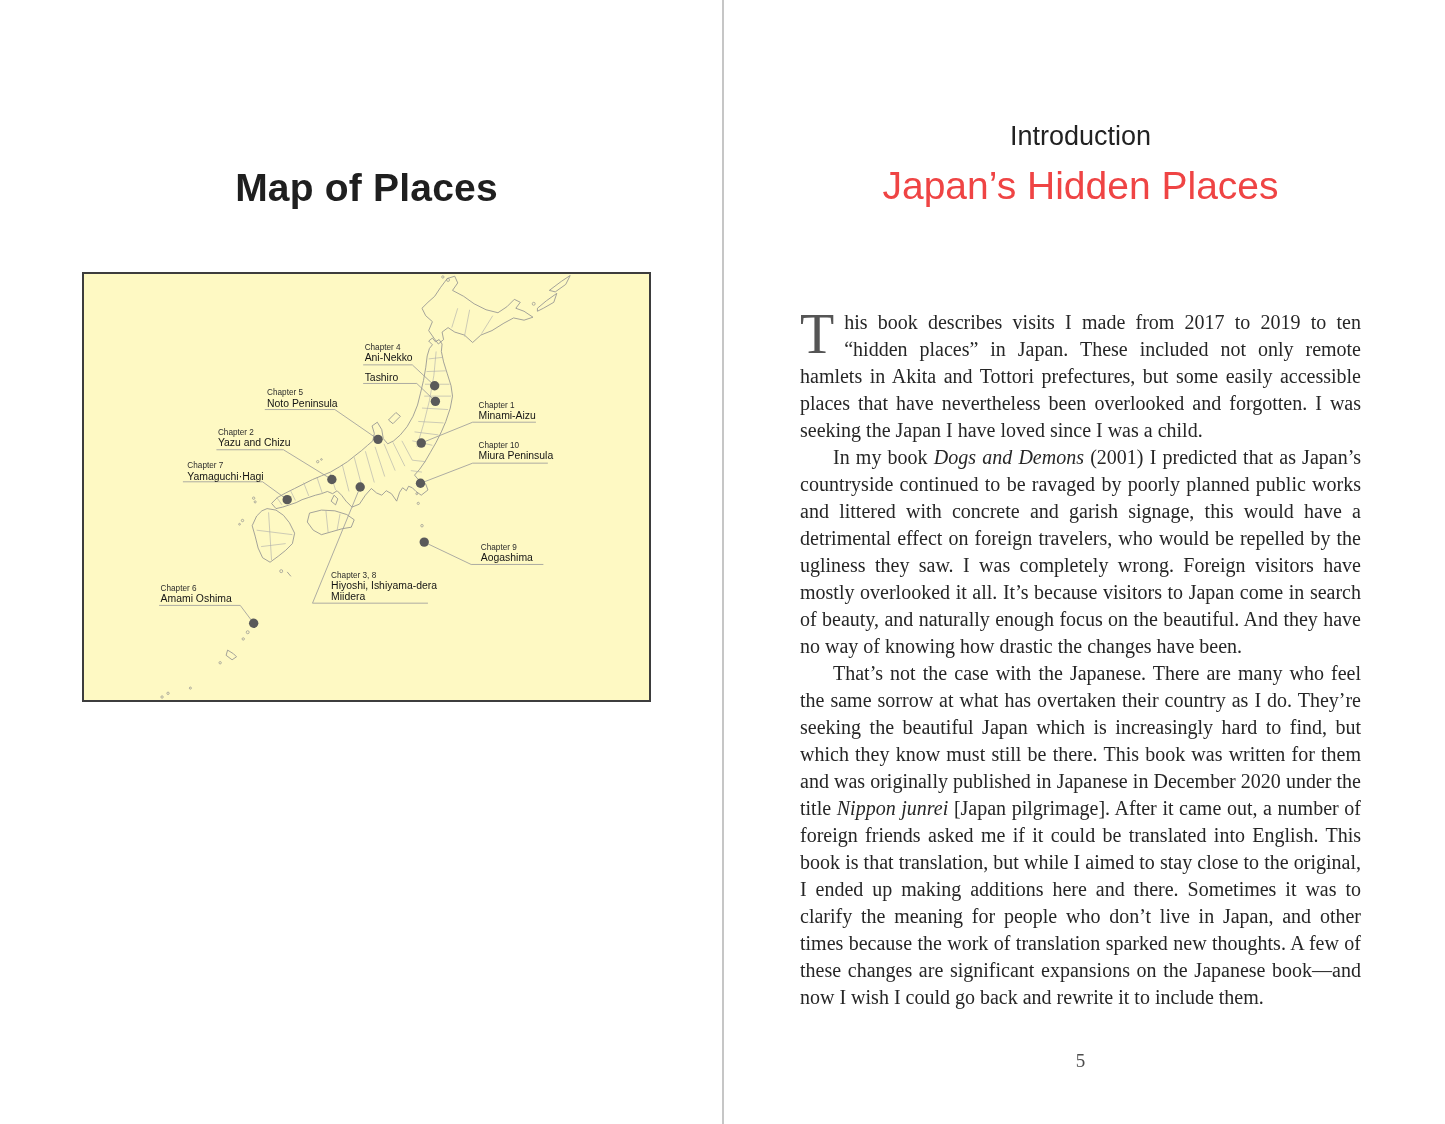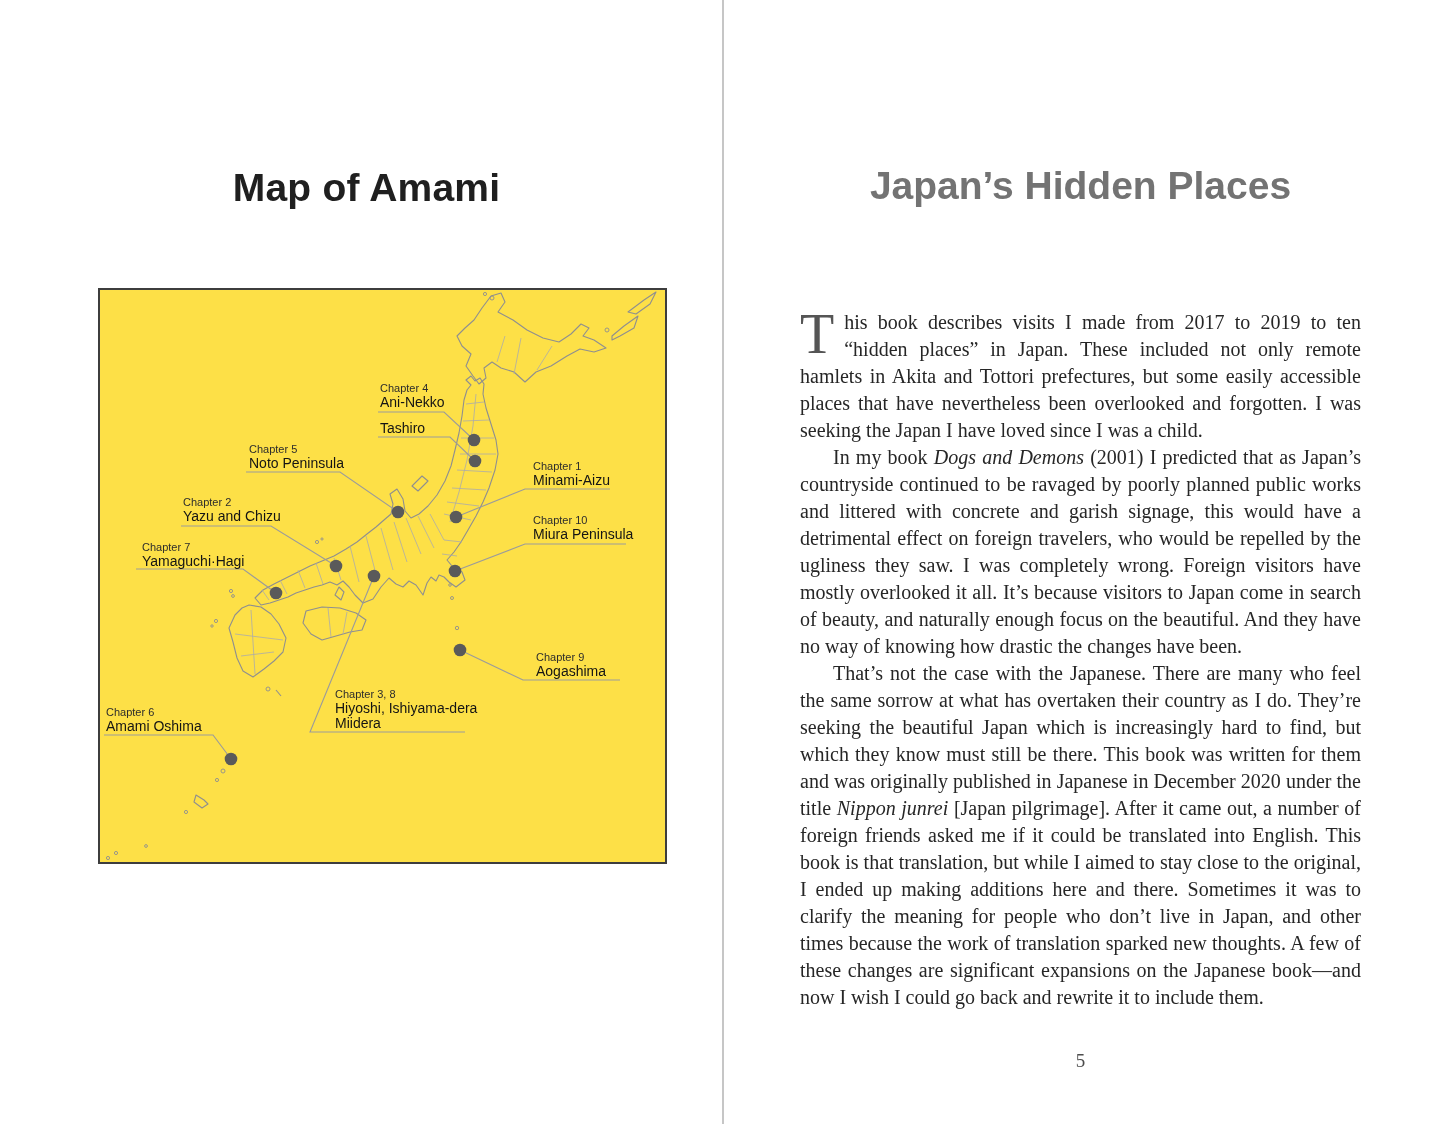--- a/index.html
+++ b/index.html
@@ -8,38 +8,38 @@
     font-family:"Liberation Sans",sans-serif;
   }
   .divider{position:absolute;left:722px;top:0;width:2px;height:1124px;background:#c6c6c6;}
 
   
   .map-title{
     position:absolute;left:82px;top:166px;width:569px;margin:0;text-align:center;
     font-size:39px;font-weight:600;color:#1f1f1f;letter-spacing:.2px;
   }
   .map-frame{
-    position:absolute;left:82px;top:272px;width:569px;height:576px;margin:16px;
-    border:2px solid #3d3d3d;box-sizing:border-box;background:#fde047;
+    position:absolute;left:82px;top:272px;width:569px;height:430px;margin:0;
+    border:2px solid #3d3d3d;box-sizing:border-box;background:#fef9c3;
   }
   .map-frame svg{width:100%;height:100%;display:block;font-family:"Liberation Sans",sans-serif;}
   .coast{fill:none;stroke:#8f8f8f;stroke-width:1.1;stroke-linejoin:round;}
   .inner{fill:none;stroke:#ababab;stroke-width:.8;}
   .tiny{fill:none;stroke:#8f8f8f;stroke-width:.9;}
   .leader{fill:none;stroke:#9b9b9b;stroke-width:1.1;}
   .dot{fill:#5a5a5a;}
   text.chapter{font-size:11px;fill:#2c2c2c;}
   text.place{font-size:14px;fill:#141414;}
 
   
   .right-col{position:absolute;left:800px;top:0;width:561px;height:1124px;}
   .kicker{position:absolute;left:0;top:121px;width:100%;margin:0;text-align:center;
     font-size:27px;font-weight:400;color:#222;}
   .book-title{position:absolute;left:0;top:164px;width:100%;margin:0;text-align:center;
-    font-size:39px;font-weight:700;color:#737373;}
+    font-size:39px;font-weight:400;color:#ef4444;}
   .body-copy{
     position:absolute;left:0;top:309px;width:100%;
     font-family:"Liberation Serif",serif;font-size:20px;line-height:27px;
     text-align:justify;color:#262626;
   }
   .body-copy p{margin:0;}
   .body-copy p.indent{text-indent:33px;}
   .body-copy em{}
   .dropcap{
     float:left;font-size:56px;line-height:45px;padding:3px 10px 0 0;color:#555;
@@ -49,21 +49,21 @@
     position:absolute;left:0;top:1050px;width:100%;text-align:center;
     font-family:"Liberation Serif",serif;font-size:19px;color:#4c4c4c;
   }
 </style>
 </head>
 <body>
 
 <div class="spread">
 
   <section class="page-left">
-    <h1 class="map-title">Map of Amami</h1>
+    <h1 class="map-title">Map of Places</h1>
 
     <figure class="map-frame">
       <svg viewBox="0 0 565 572">
 
         <g>
 
           <path class="coast" d="M 373,86 L 366,76 L 371,64 L 362,56 L 357,46 L 365,38 L 374,30 L 382,18 L 391,6 L 401,3 L 405,12 L 398,22 L 413,30 L 427,40 L 443,48 L 459,52 L 471,44 L 481,34 L 489,38 L 483,46 L 494,50 L 506,58 L 494,62 L 480,59 L 467,66 L 451,76 L 436,82 L 425,92 L 414,82 L 401,78 L 392,72 L 384,78 L 386,88 L 379,94 Z"></path>
 
           <path class="coast" d="M 512,46 L 524,36 L 538,26 L 534,38 L 520,46 L 512,50 Z M 528,22 L 544,10 L 556,2 L 550,14 L 536,24 Z"></path>
           <circle class="tiny" cx="507" cy="40" r="2"></circle>
@@ -148,20 +148,21 @@
             <text x="6" y="426" class="chapter">Chapter 6</text>
             <text x="6" y="441" class="place">Amami Oshima</text>
           </g>
       </svg>
     </figure>
   </section>
 
   <div class="divider"></div>
 
   <section class="right-col">
+    <div class="kicker">Introduction</div>
     <h2 class="book-title">Japan’s Hidden Places</h2>
     <div class="body-copy" id="body-copy">
         <p class=""><span class="dropcap">T</span><span>his book describes visits I made from 2017 to 2019 to ten “hidden places” in Japan. These included not only remote hamlets in Akita and Tottori prefectures, but some easily accessible places that have nevertheless been overlooked and forgotten. I was seeking the Japan I have loved since I was a child.</span></p>
         <p class="indent"><span>In my book </span><em>Dogs and Demons</em><span> (2001) I predicted that as Japan’s countryside continued to be ravaged by poorly planned public works and littered with concrete and garish signage, this would have a detrimental effect on foreign travelers, who would be repelled by the ugliness they saw. I was completely wrong. Foreign visitors have mostly overlooked it all. It’s because visitors to Japan come in search of beauty, and naturally enough focus on the beautiful. And they have no way of knowing how drastic the changes have been.</span></p>
         <p class="indent"><span>That’s not the case with the Japanese. There are many who feel the same sorrow at what has overtaken their country as I do. They’re seeking the beautiful Japan which is increasingly hard to find, but which they know must still be there. This book was written for them and was originally published in Japanese in December 2020 under the title </span><em>Nippon junrei</em><span> [Japan pilgrimage]. After it came out, a number of foreign friends asked me if it could be translated into English. This book is that translation, but while I aimed to stay close to the original, I ended up making additions here and there. Sometimes it was to clarify the meaning for people who don’t live in Japan, and other times because the work of translation sparked new thoughts. A few of these changes are significant expansions on the Japanese book—and now I wish I could go back and rewrite it to include them.</span></p>
       </div>
     <div class="page-number">5</div>
   </section>
 
 </div>

